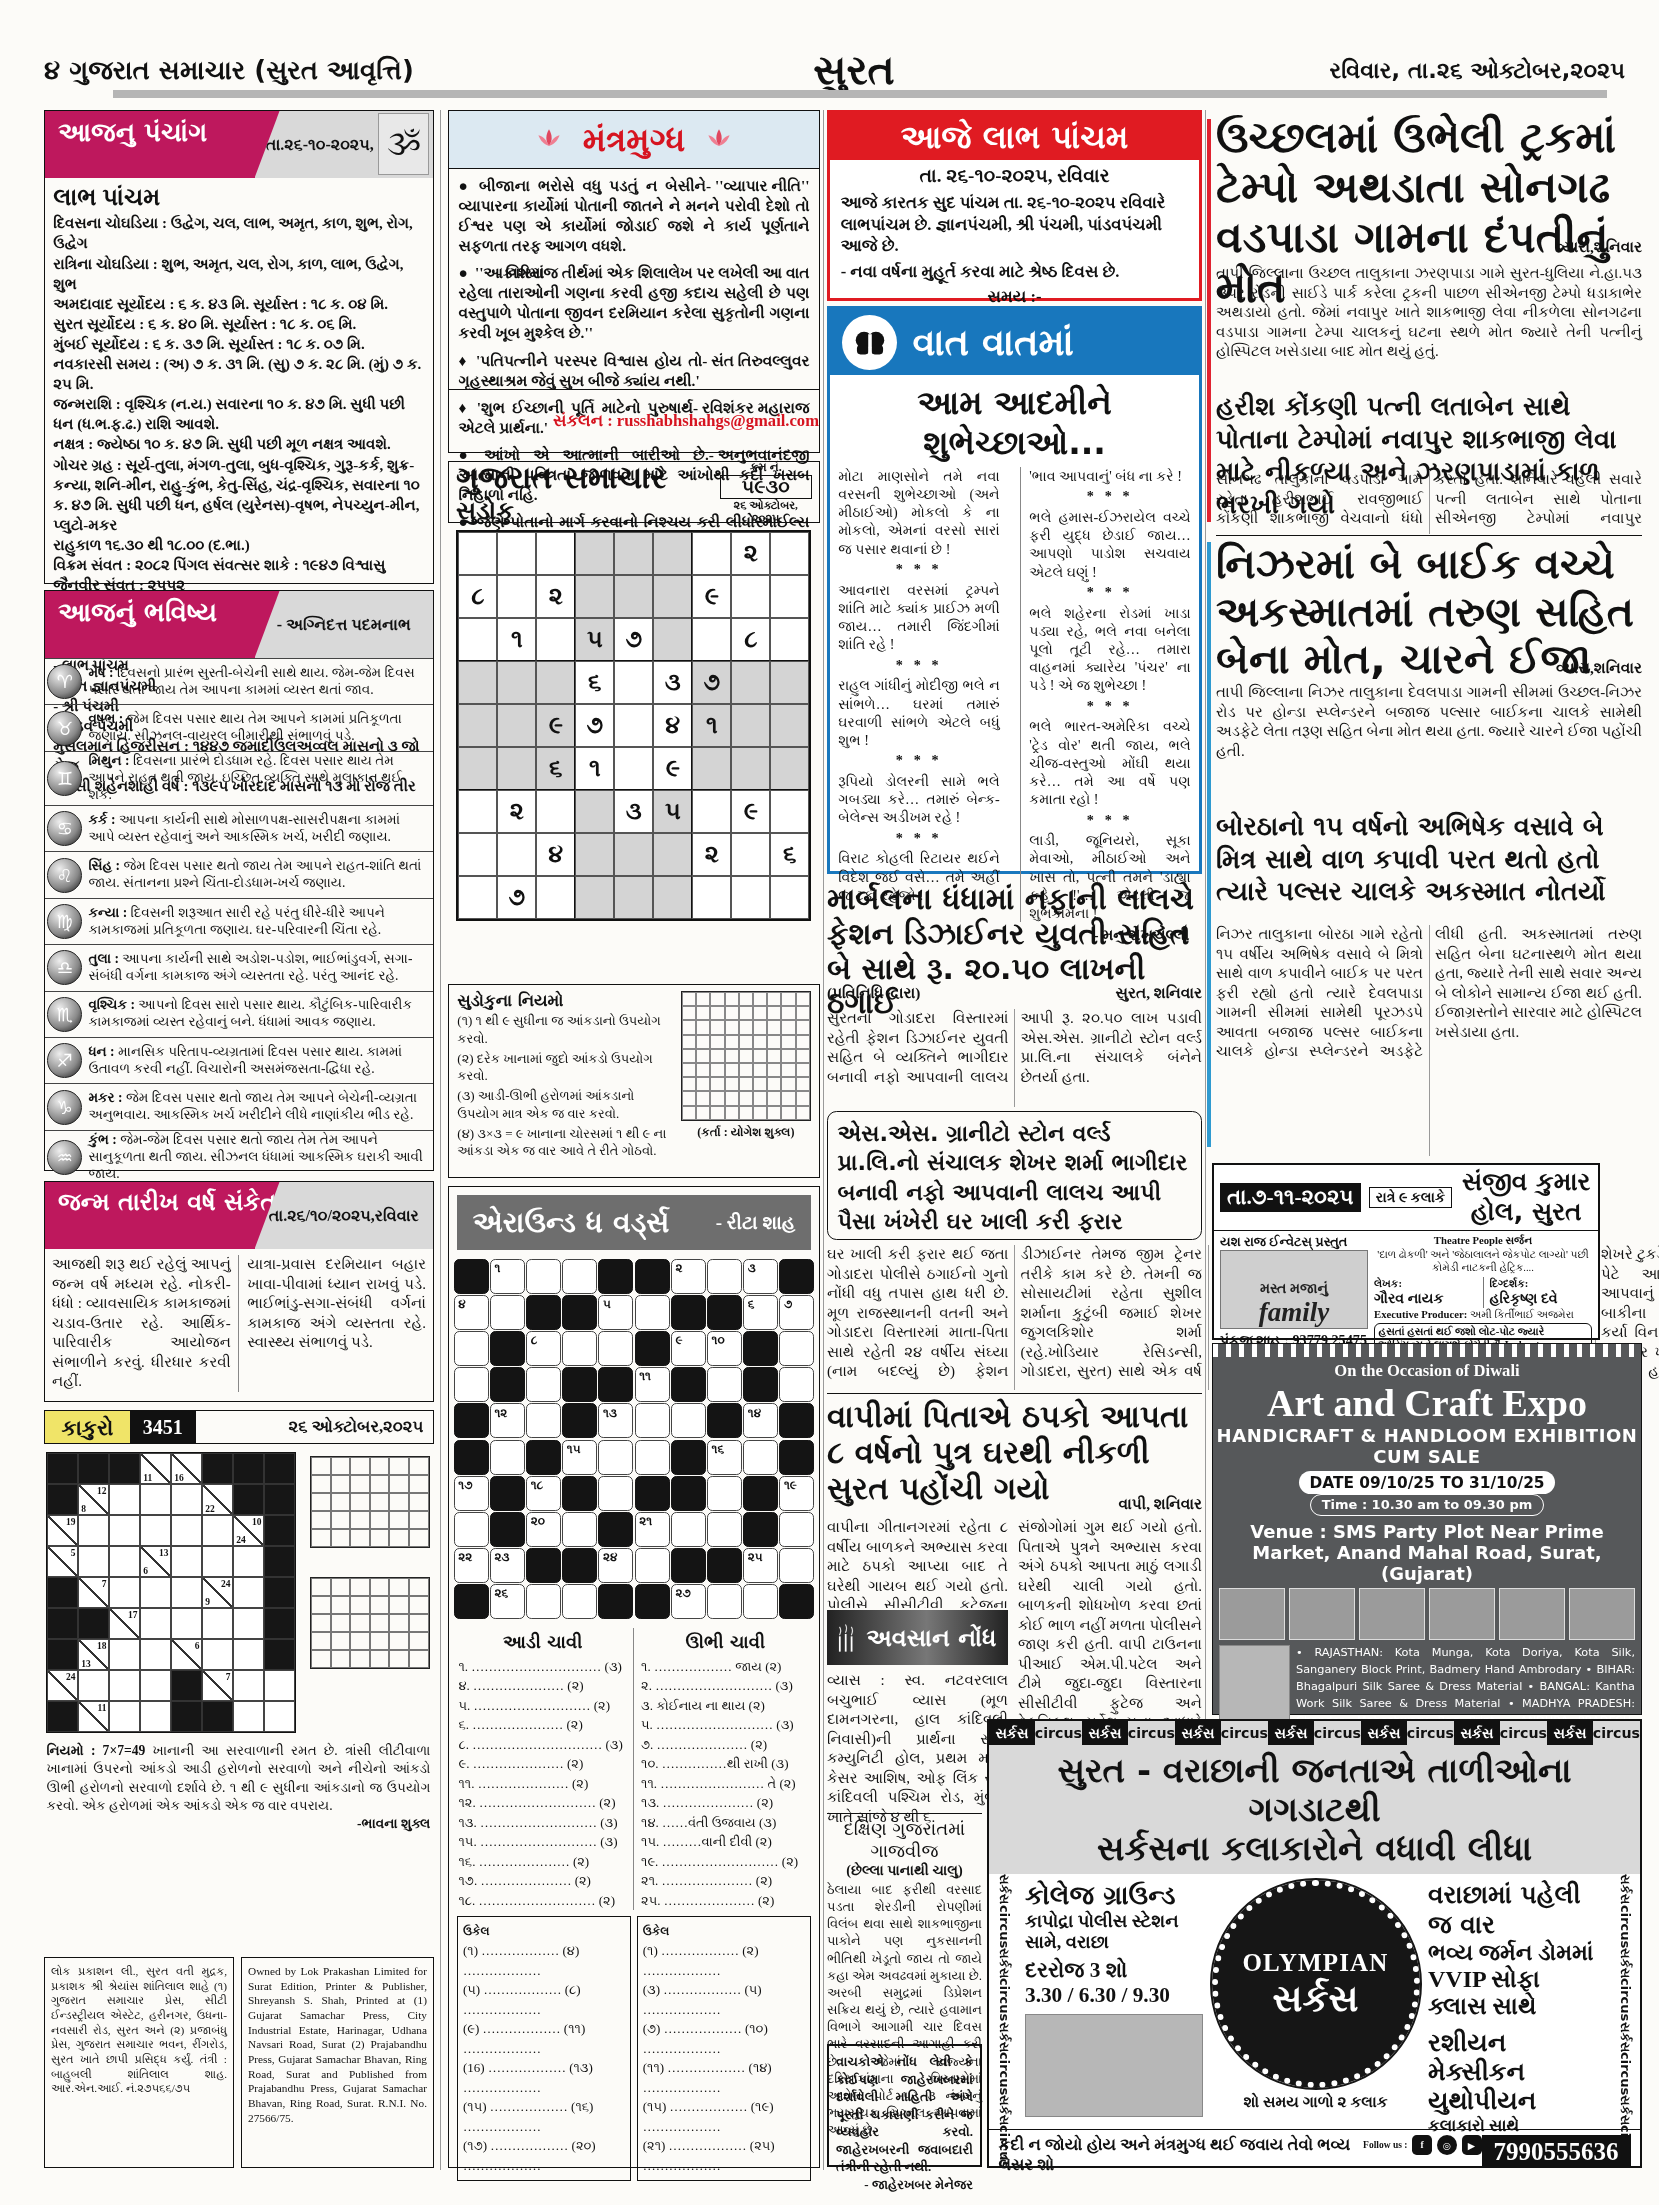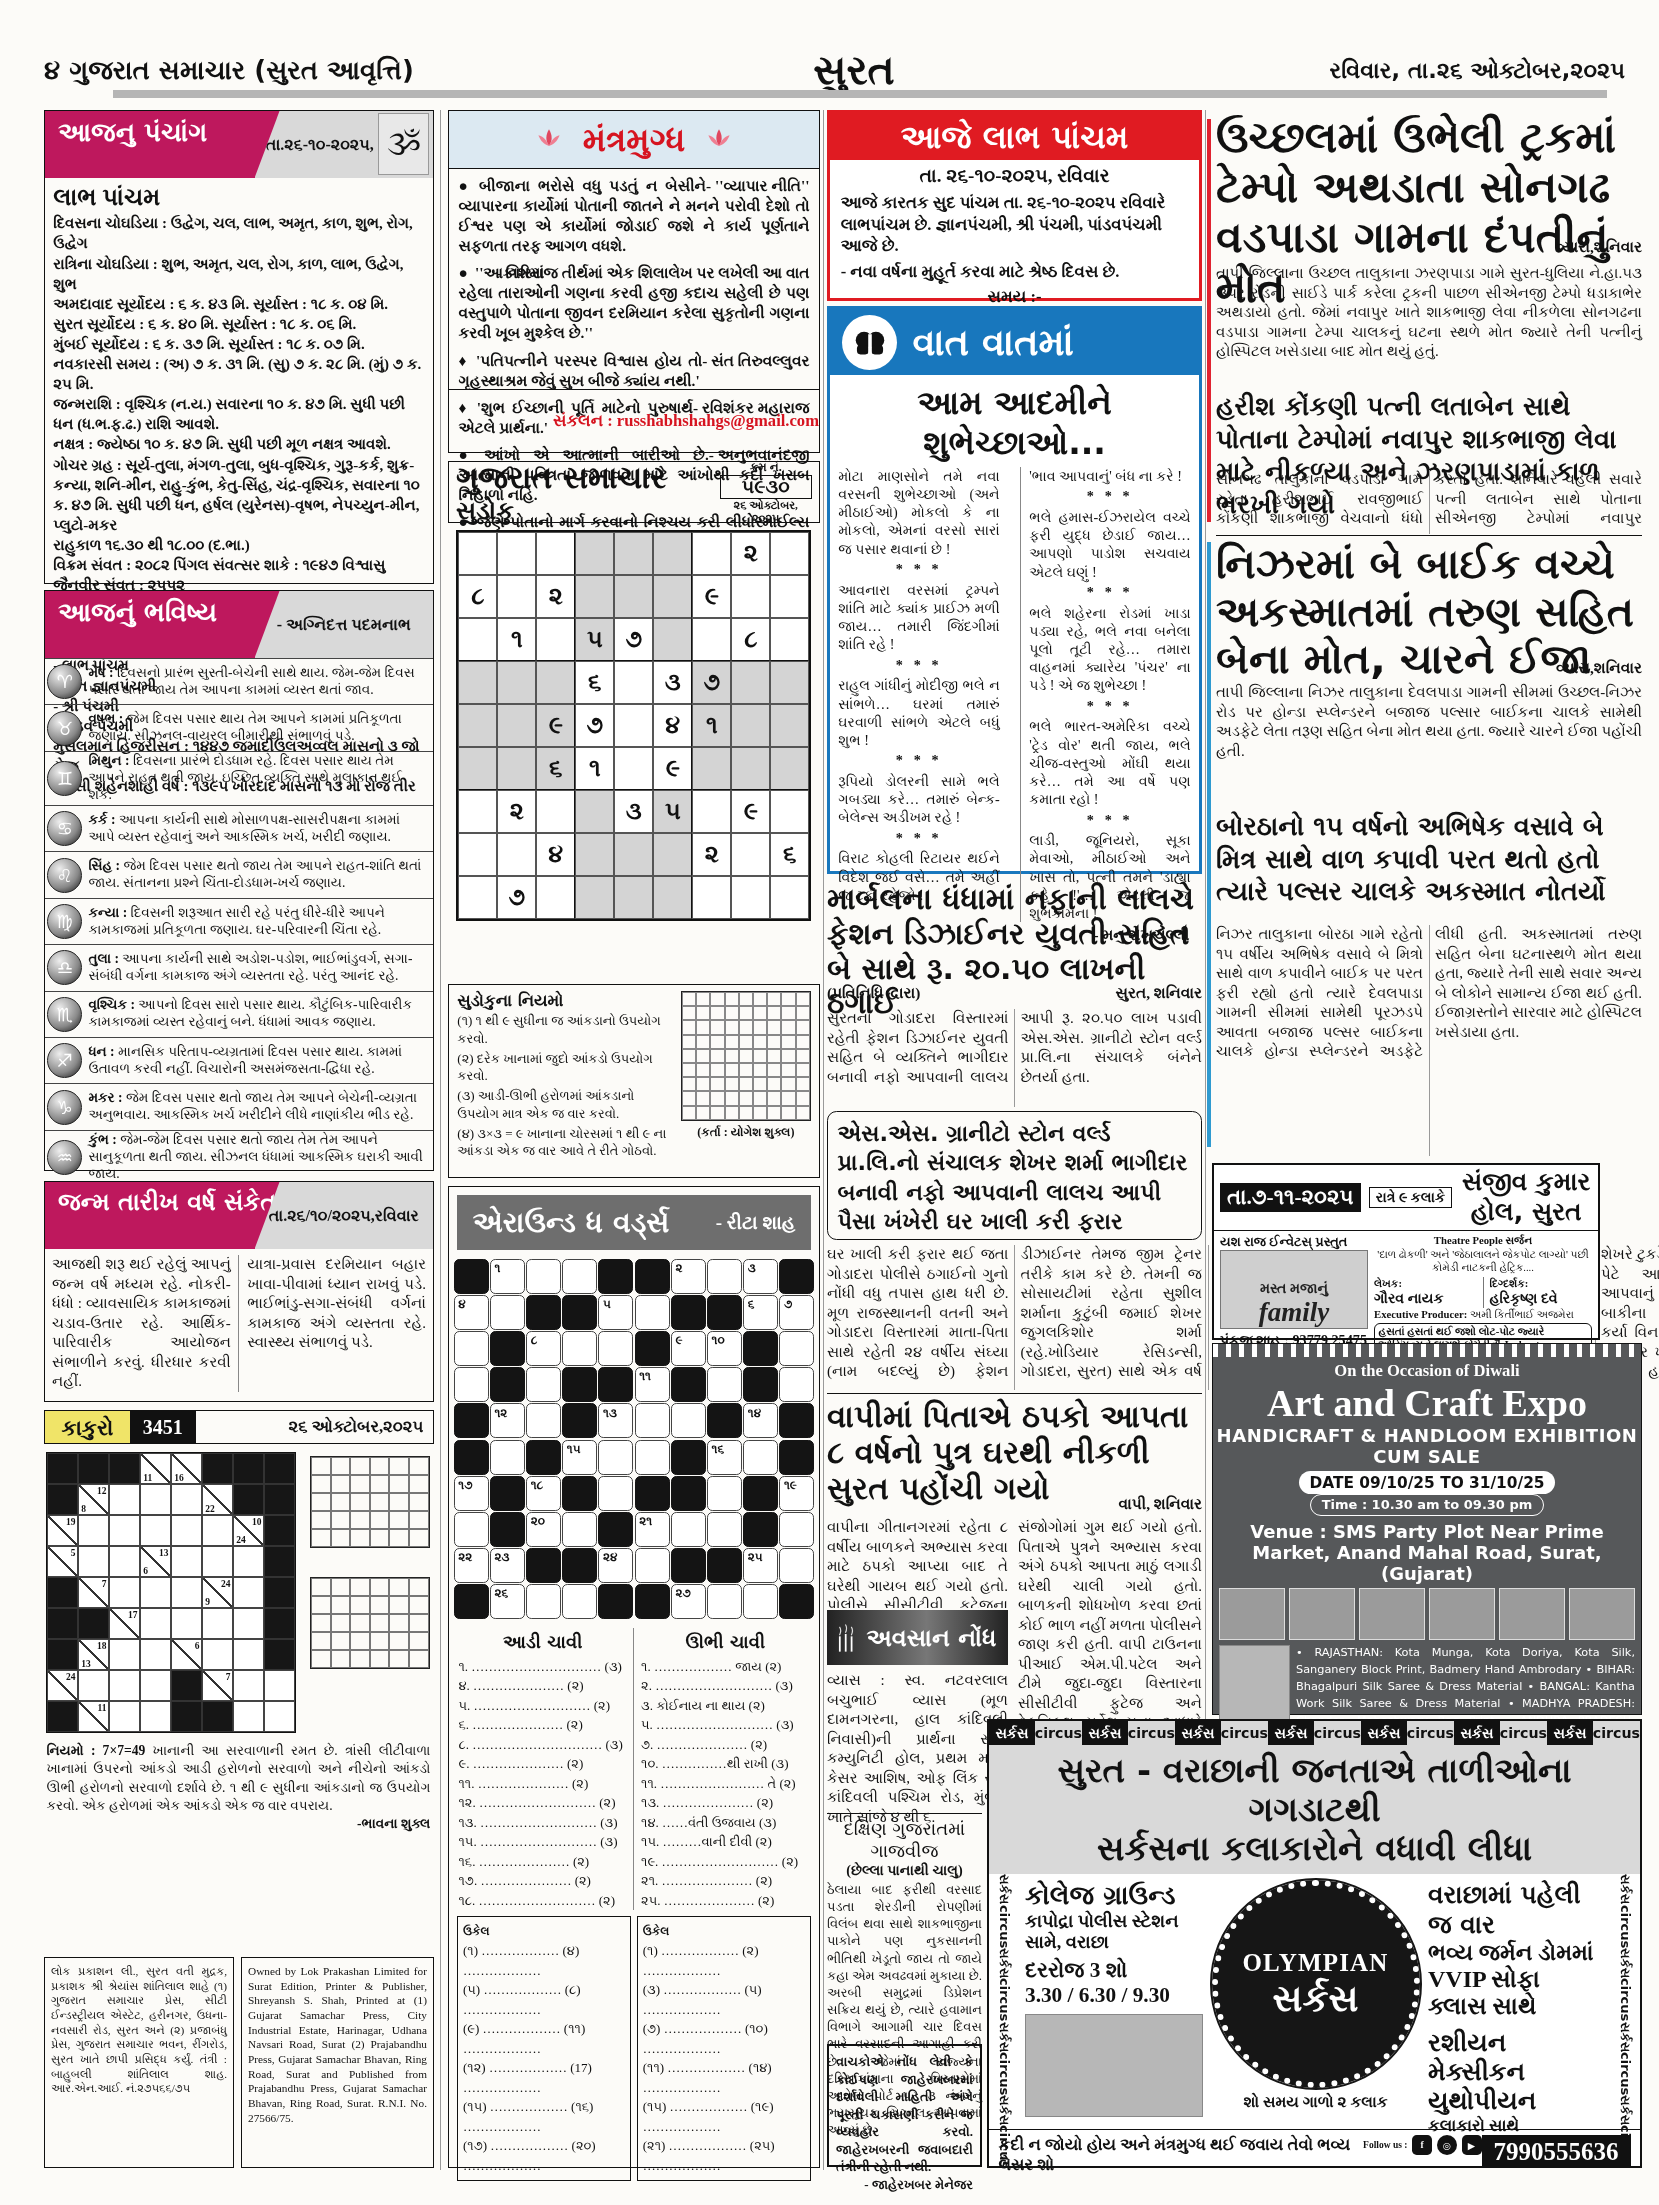--- a/index.html
+++ b/index.html
@@ -871,21 +871,21 @@
           </div>
       </div>
     </div>
     <div style="display:flex;gap:6px;padding:6px 8.3px">
       <div class="ansbox" style="flex:1">
         <b>ઉકેલ</b>
         <div id="ans1">
             <div class="clueline">(૧) ……………… (૪) ………………</div>
             <div class="clueline">(૫) ……………… (૮) ………………</div>
             <div class="clueline">(૯) ……………… (૧૧) ………………</div>
-            <div class="clueline">(૧૨) ……………… (17) ………………</div>
+            <div class="clueline">(16) ……………… (૧૩) ………………</div>
             <div class="clueline">(૧૫) ……………… (૧૬) ………………</div>
             <div class="clueline">(૧૭) ……………… (૨૦) ………………</div>
           </div>
       </div>
       <div class="ansbox" style="flex:1">
         <b>ઉકેલ</b>
         <div id="ans2">
             <div class="clueline">(૧) ……………… (૨) ………………</div>
             <div class="clueline">(૩) ……………… (૫) ………………</div>
             <div class="clueline">(૭) ……………… (૧૦) ………………</div>

